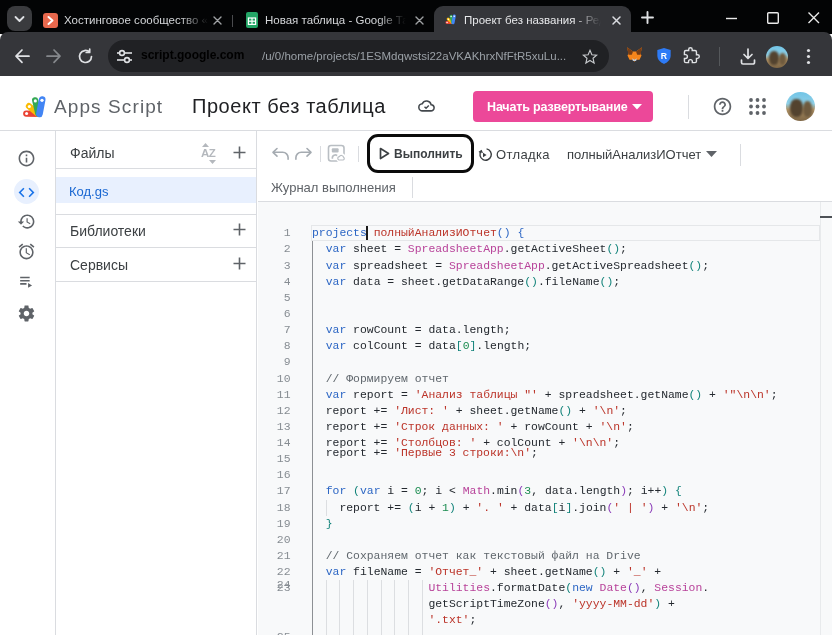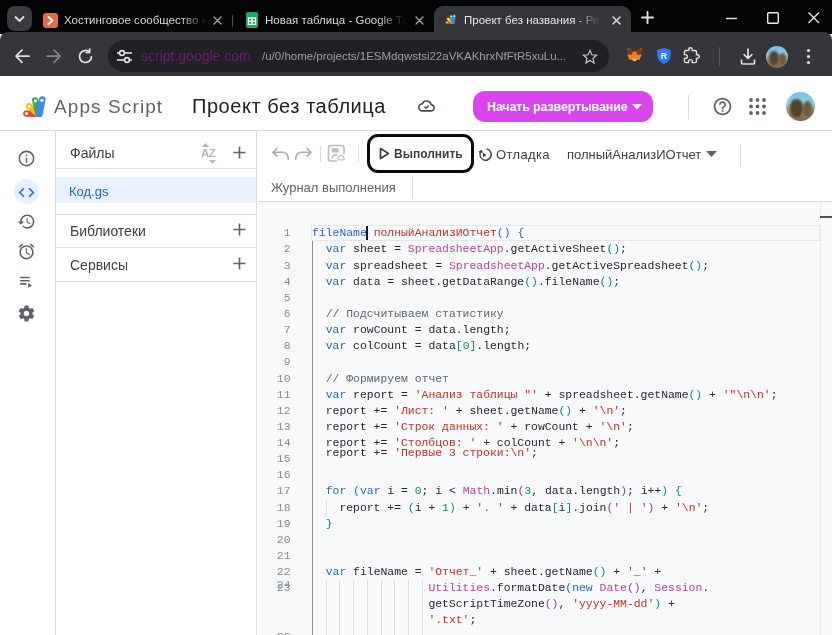--- a/index.html
+++ b/index.html
@@ -6,26 +6,26 @@
   font-family:"Liberation Sans",sans-serif; }
 .abs { position:absolute; }
 svg { display:block; }
 
 
 #titlebar { position:absolute; left:0; top:0; width:832px; height:34px; background:#030405; }
 #toolbar { position:absolute; left:0; top:32px; width:832px; height:44px; background:#35363a; border-radius:8px 8px 0 0; }
 .tabtxt { font-size:11.5px; color:#d4d6d9; white-space:nowrap; overflow:hidden; }
 .fade { -webkit-mask-image:linear-gradient(90deg,#000 80%,transparent); mask-image:linear-gradient(90deg,#000 80%,transparent); }
 #omni { position:absolute; left:108px; top:40px; width:501px; height:31.5px; background:#202124; border-radius:16px; }
-.url1 { font-weight:normal; color:#701a75; font-size:14px; }
+.url1 { font-weight:bold; color:#000000; font-size:12px; }
 .url2 { color:#9aa0a6; font-size:11.5px; }
 
 
 #appheader { position:absolute; left:0; top:76px; width:832px; height:55px; background:#fff; border-bottom:1px solid #dadce0; }
-#deploybtn { position:absolute; left:473px; top:91px; width:180px; height:31px; background:#d946ef; border-radius:12px; color:#fff; font-size:13px; font-weight:bold; }
+#deploybtn { position:absolute; left:473px; top:91px; width:180px; height:31px; background:#ec4899; border-radius:4px; color:#fff; font-size:13px; font-weight:bold; }
 
 
 #rail { position:absolute; left:0; top:131px; width:55px; height:504px; background:#fff; }
 #files { position:absolute; left:55px; top:131px; width:202px; height:504px; background:#fff; border-left:1px solid #dadce0; border-right:1px solid #dadce0; }
 .frow { position:absolute; left:0; width:100%; color:#3c4043; font-size:14px; }
 .fdiv { position:absolute; left:0; width:100%; height:1px; background:#dadce0; }
 
 
 #edtb { position:absolute; left:258px; top:131px; width:574px; height:40px; background:#fff; }
 #edtabs { position:absolute; left:258px; top:171px; width:574px; height:31px; background:#fff; border-bottom:1px solid #dadce0; }
@@ -301,30 +301,30 @@
 <div class="gd" style="left:325.7px;top:499.5px;height:16.13px"></div>
 <div class="gd" style="left:325.7px;top:580.2px;height:54.8px"></div>
 <div class="gd" style="left:339.4px;top:580.2px;height:54.8px"></div>
 <div class="gd" style="left:353.1px;top:580.2px;height:54.8px"></div>
 <div class="gd" style="left:366.8px;top:580.2px;height:54.8px"></div>
 <div class="gd" style="left:380.6px;top:580.2px;height:54.8px"></div>
 <div class="gd" style="left:394.3px;top:580.2px;height:54.8px"></div>
 <div class="gd" style="left:408.0px;top:580.2px;height:54.8px"></div>
 <div class="gd" style="left:421.7px;top:580.2px;height:54.8px"></div>
 <div class="ln" style="top:225.3px">1</div>
-<div class="cr" style="top:225.3px"><span class="k">fileName</span><span class="d">&nbsp;</span><span class="r">полныйАнализИОтчет</span><span class="b">()</span><span class="d">&nbsp;</span><span class="b">{</span></div>
+<div class="cr" style="top:225.3px"><span class="k">projects</span><span class="d">&nbsp;</span><span class="r">полныйАнализИОтчет</span><span class="b">()</span><span class="d">&nbsp;</span><span class="b">{</span></div>
 <div class="ln" style="top:241.4px">2</div>
 <div class="cr" style="top:241.4px"><span class="d">&nbsp;&nbsp;</span><span class="k">var</span><span class="d">&nbsp;sheet&nbsp;=&nbsp;</span><span class="m">SpreadsheetApp</span><span class="d">.getActiveSheet</span><span class="t">()</span><span class="d">;</span></div>
 <div class="ln" style="top:257.6px">3</div>
 <div class="cr" style="top:257.6px"><span class="d">&nbsp;&nbsp;</span><span class="k">var</span><span class="d">&nbsp;spreadsheet&nbsp;=&nbsp;</span><span class="m">SpreadsheetApp</span><span class="d">.getActiveSpreadsheet</span><span class="t">()</span><span class="d">;</span></div>
 <div class="ln" style="top:273.7px">4</div>
 <div class="cr" style="top:273.7px"><span class="d">&nbsp;&nbsp;</span><span class="k">var</span><span class="d">&nbsp;data&nbsp;=&nbsp;sheet.getDataRange</span><span class="t">()</span><span class="d">.fileName</span><span class="t">()</span><span class="d">;</span></div>
 <div class="ln" style="top:289.8px">5</div>
 <div class="ln" style="top:305.9px">6</div>
-<div class="cr" style="top:305.9px"><span class="d">&nbsp;&nbsp;</span><span class="c">//&nbsp;Подсчитываем&nbsp;статистику</span></div>
+<div class="cr" style="top:305.9px"><span class="d">&nbsp;&nbsp;</span></div>
 <div class="ln" style="top:322.1px">7</div>
 <div class="cr" style="top:322.1px"><span class="d">&nbsp;&nbsp;</span><span class="k">var</span><span class="d">&nbsp;rowCount&nbsp;=&nbsp;data.length;</span></div>
 <div class="ln" style="top:338.2px">8</div>
 <div class="cr" style="top:338.2px"><span class="d">&nbsp;&nbsp;</span><span class="k">var</span><span class="d">&nbsp;colCount&nbsp;=&nbsp;data</span><span class="t">[</span><span class="n">0</span><span class="t">]</span><span class="d">.length;</span></div>
 <div class="ln" style="top:354.3px">9</div>
 <div class="ln" style="top:370.5px">10</div>
 <div class="cr" style="top:370.5px"><span class="d">&nbsp;&nbsp;</span><span class="c">//&nbsp;Формируем&nbsp;отчет</span></div>
 <div class="ln" style="top:386.6px">11</div>
 <div class="cr" style="top:386.6px"><span class="d">&nbsp;&nbsp;</span><span class="k">var</span><span class="d">&nbsp;report&nbsp;=&nbsp;</span><span class="r">'Анализ&nbsp;таблицы&nbsp;"'</span><span class="d">&nbsp;+&nbsp;spreadsheet.getName</span><span class="t">()</span><span class="d">&nbsp;+&nbsp;</span><span class="r">'"\n\n'</span><span class="d">;</span></div>
 <div class="ln" style="top:402.7px">12</div>
@@ -337,21 +337,21 @@
 <div class="cr" style="top:445px"><span class="d">&nbsp;&nbsp;report&nbsp;+=&nbsp;</span><span class="r">'Первые&nbsp;3&nbsp;строки:\n'</span><span class="d">;</span></div>
 <div class="ln" style="top:467.2px">16</div>
 <div class="ln" style="top:483.4px">17</div>
 <div class="cr" style="top:483.4px"><span class="d">&nbsp;&nbsp;</span><span class="k">for</span><span class="d">&nbsp;</span><span class="t">(</span><span class="k">var</span><span class="d">&nbsp;i&nbsp;=&nbsp;</span><span class="n">0</span><span class="d">;&nbsp;i&nbsp;&lt;&nbsp;</span><span class="m">Math</span><span class="d">.min</span><span class="p">(</span><span class="n">3</span><span class="d">,&nbsp;data.length</span><span class="p">)</span><span class="d">;&nbsp;i++</span><span class="t">)</span><span class="d">&nbsp;</span><span class="t">{</span></div>
 <div class="ln" style="top:499.5px">18</div>
 <div class="cr" style="top:499.5px"><span class="d">&nbsp;&nbsp;&nbsp;&nbsp;report&nbsp;+=&nbsp;</span><span class="t">(</span><span class="d">i&nbsp;+&nbsp;</span><span class="n">1</span><span class="t">)</span><span class="d">&nbsp;+&nbsp;</span><span class="r">'.&nbsp;'</span><span class="d">&nbsp;+&nbsp;data</span><span class="t">[</span><span class="d">i</span><span class="t">]</span><span class="d">.join</span><span class="p">(</span><span class="r">'&nbsp;|&nbsp;'</span><span class="p">)</span><span class="d">&nbsp;+&nbsp;</span><span class="r">'\n'</span><span class="d">;</span></div>
 <div class="ln" style="top:515.6px">19</div>
 <div class="cr" style="top:515.6px"><span class="d">&nbsp;&nbsp;</span><span class="t">}</span></div>
 <div class="ln" style="top:531.8px">20</div>
 <div class="ln" style="top:547.9px">21</div>
-<div class="cr" style="top:547.9px"><span class="d">&nbsp;&nbsp;</span></div>
+<div class="cr" style="top:547.9px"><span class="d">&nbsp;&nbsp;</span><span class="c">//&nbsp;Сохраняем&nbsp;отчет&nbsp;как&nbsp;текстовый&nbsp;файл&nbsp;на&nbsp;Drive</span></div>
 <div class="ln" style="top:564.0px">22</div>
 <div class="cr" style="top:564.0px"><span class="d">&nbsp;&nbsp;</span><span class="k">var</span><span class="d">&nbsp;fileName&nbsp;=&nbsp;</span><span class="r">'Отчет_'</span><span class="d">&nbsp;+&nbsp;sheet.getName</span><span class="t">()</span><span class="d">&nbsp;+&nbsp;</span><span class="r">'_'</span><span class="d">&nbsp;+</span></div>
 <div class="ln" style="top:580.2px">23</div>
 <div class="cr" style="top:580.2px"><span class="d">&nbsp;&nbsp;&nbsp;&nbsp;&nbsp;&nbsp;&nbsp;&nbsp;&nbsp;&nbsp;&nbsp;&nbsp;&nbsp;&nbsp;&nbsp;&nbsp;&nbsp;</span><span class="m">Utilities</span><span class="d">.formatDate</span><span class="t">(</span><span class="k">new</span><span class="d">&nbsp;</span><span class="m">Date</span><span class="p">()</span><span class="d">,&nbsp;</span><span class="m">Session</span><span class="d">.</span></div>
 <div class="cr" style="top:596.3px"><span class="d">&nbsp;&nbsp;&nbsp;&nbsp;&nbsp;&nbsp;&nbsp;&nbsp;&nbsp;&nbsp;&nbsp;&nbsp;&nbsp;&nbsp;&nbsp;&nbsp;&nbsp;</span><span class="d">getScriptTimeZone</span><span class="p">()</span><span class="d">,&nbsp;</span><span class="r">'yyyy-MM-dd'</span><span class="t">)</span><span class="d">&nbsp;+</span></div>
 <div class="ln" style="top:577px">24</div>
 <div class="cr" style="top:612.4px"><span class="d">&nbsp;&nbsp;&nbsp;&nbsp;&nbsp;&nbsp;&nbsp;&nbsp;&nbsp;&nbsp;&nbsp;&nbsp;&nbsp;&nbsp;&nbsp;&nbsp;&nbsp;</span><span class="r">'.txt'</span><span class="d">;</span></div>
 <div class="ln" style="top:628.5px">25</div>
 <div id="cursor"></div>
 <div id="ovruler"></div>

